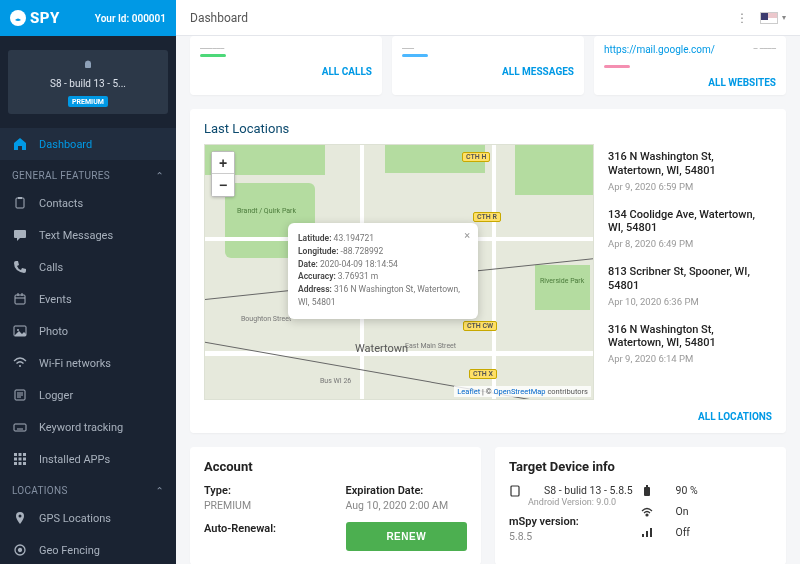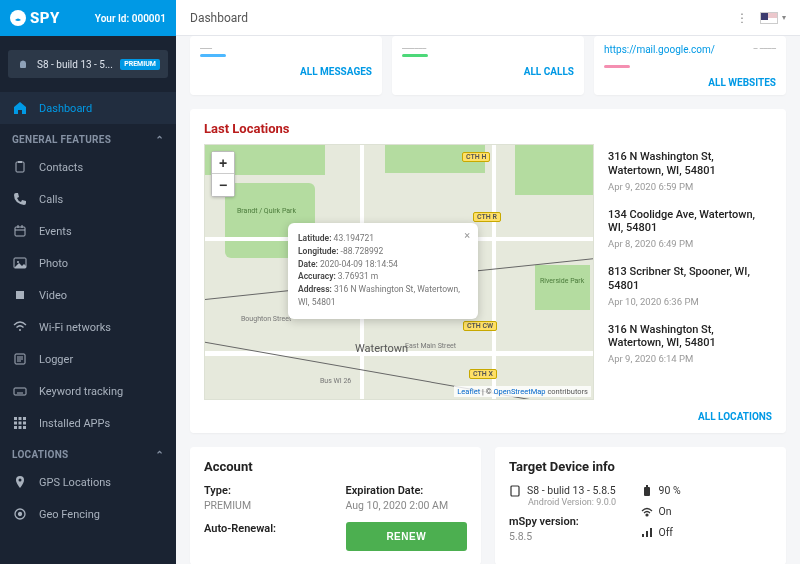--- a/index.html
+++ b/index.html
@@ -3,41 +3,41 @@
 <meta charset="utf-8">
 <style>
   * { box-sizing: border-box; margin: 0; padding: 0; }
   body { font-family: -apple-system, BlinkMacSystemFont, "Segoe UI", Roboto, sans-serif; background: #f5f6f8; width: 800px; height: 564px; overflow: hidden; font-size: 11px; color: #333; }
   .app { display: flex; height: 100%; }
   .sidebar { width: 176px; background: #1a2332; color: #a8b1bd; flex-shrink: 0; overflow-y: auto; }
   .sidebar-header { background: #0099e5; height: 36px; display: flex; align-items: center; justify-content: space-between; padding: 0 10px; }
   .logo { display: flex; align-items: center; gap: 4px; color: #fff; font-weight: 800; font-size: 15px; letter-spacing: 0.5px; }
   .logo-dot { width: 16px; height: 16px; background: #fff; border-radius: 50%; display: inline-flex; align-items: center; justify-content: center; }
   .userid { color: #fff; font-size: 10px; font-weight: 600; }
-  .device-box { margin: 14px 8px; background: #2c3848; border-radius: 3px; padding: 7px 8px; display: flex; align-items: center; gap: 7px; font-size: 10px; }
+  .device-box { margin: 14px 8px; background: #2c3848; border-radius: 3px; padding: 7px 8px; display: flex; align-items: center; gap: 7px; font-size: 10px; flex-direction: column; }
   .device-icon { width: 14px; height: 14px; display: flex; align-items: center; justify-content: center; }
   .device-badge { background: #0099e5; color: #fff; font-size: 7px; padding: 1.5px 4px; border-radius: 2px; font-weight: 700; }
   .nav-item { display: flex; align-items: center; gap: 11px; padding: 8px 12px; color: #a8b1bd; cursor: pointer; font-size: 11px; }
   .nav-item.active { color: #0099e5; background: #212d3f; }
   .nav-icon { width: 16px; height: 16px; display: flex; align-items: center; justify-content: center; flex-shrink: 0; }
-  .nav-section { display: flex; align-items: center; justify-content: space-between; padding: 10px 12px 6px; color: #8591a3; font-size: 10px; font-weight: 700; letter-spacing: 0.3px; }
+  .nav-section { display: flex; align-items: center; justify-content: space-between; padding: 10px 12px 6px; color: #8591a3; font-size: 10px; font-weight: 400; letter-spacing: 0.3px; }
   .chevron { transform: rotate(180deg); }
   .main { flex: 1; display: flex; flex-direction: column; overflow: hidden; }
   .topbar { height: 36px; background: #fff; border-bottom: 1px solid #e4e6eb; display: flex; align-items: center; padding: 0 14px; justify-content: space-between; color: #555; font-size: 12px; }
   .topbar-right { display: flex; align-items: center; gap: 12px; }
   .flag { width: 18px; height: 12px; background: linear-gradient(to bottom, rgba(178,34,52,0.25) 0 50%, transparent 50%); border: 0.5px solid #ccc; position: relative; }
   .flag::before { content:""; position:absolute; left:0; top:0; width:7px; height:7px; background:#3c3b6e; }
   .content { flex: 1; overflow-y: auto; padding: 0 14px 14px; }
   .summary-row { display: flex; gap: 10px; margin-bottom: 14px; }
   .summary-card { flex: 1; background: #fff; border-radius: 4px; padding: 8px 10px 6px; text-align: right; box-shadow: 0 1px 2px rgba(0,0,0,0.04); position: relative; min-height: 48px; }
   .summary-card .who { position:absolute; left:10px; top:4px; font-size:9px; color:#aaa; }
   .summary-card .bar { height: 3px; border-radius: 2px; margin: 10px 0 8px; width: 26px; }
   .summary-link { font-size: 10px; font-weight: 700; color: #0099e5; }
   .card { background: #fff; border-radius: 4px; box-shadow: 0 1px 2px rgba(0,0,0,0.04); margin-bottom: 14px; }
-  .card h2 { font-size: 13px; font-weight: 700; padding: 12px 14px 8px; color: #b91c1c; }
+  .card h2 { font-size: 13px; font-weight: 400; padding: 12px 14px 8px; color: #0c4a6e; }
   .loc-body { display: flex; gap: 14px; padding: 0 14px 0; }
   .map-wrap { position: relative; flex: 0 0 390px; height: 256px; background: #e6e9dc; border: 1px solid #dde1d4; overflow: hidden; }
   .map-bg { position:absolute; inset:0; }
   .map-road { position:absolute; background:#fff; }
   .map-rail { position:absolute; border-top:1.5px solid #666; transform-origin:left center; }
   .map-green { position:absolute; background:#b4dca0; }
   .map-hwylabel { position:absolute; background:#ffe066; border:1px solid #c7a800; font-size:7px; padding:0 3px; border-radius:2px; font-weight:600; color:#555; }
   .map-streetlabel { position:absolute; font-size:7px; color:#777; white-space:nowrap; }
   .zoom-ctrl { position:absolute; left:6px; top:6px; display:flex; flex-direction:column; background:#fff; border:1px solid #bbb; border-radius:3px; z-index:5; box-shadow:0 1px 3px rgba(0,0,0,0.2);}
   .zoom-ctrl button { width:22px; height:22px; background:#fff; border:none; border-bottom:1px solid #ccc; font-size:14px; font-weight:700; cursor:pointer; color:#333;}
@@ -57,21 +57,21 @@
   .bottom-row { display: flex; gap: 14px; }
   .bottom-card { flex: 1; background: #fff; border-radius: 4px; padding: 12px 14px 6px; box-shadow: 0 1px 2px rgba(0,0,0,0.04);}
   .bottom-card h3 { font-size: 13px; font-weight: 700; margin-bottom: 10px; color:#222;}
   .acct-grid { display:flex; gap:20px; }
   .acct-col { flex:1; }
   .acct-label { font-size: 11px; font-weight: 600; color:#222; margin-bottom:2px;}
   .acct-val { font-size: 10.5px; color:#888; margin-bottom:10px;}
   .renew-btn { background:#4caf50; color:#fff; font-weight:700; font-size:10px; letter-spacing:0.5px; padding:9px 0; width:100%; border:none; border-radius:3px; cursor:pointer;}
   .tdi-grid { display:flex; flex-wrap:wrap; }
   .tdi-col { flex:1 1 50%; margin-bottom:6px;}
-  .tdi-row { display:flex; align-items:center; gap:6px; font-size:10.5px; color:#333;}
+  .tdi-row { display:flex; align-items:center; gap:23px; font-size:10.5px; color:#333;}
   .tdi-sub { font-size:9px; color:#999; margin-left:19px;}
   .iconbox { width:12px; height:12px; display:flex; align-items:center; justify-content:center; color:#333;}
   .link { font-size:10px; color:#0099e5; }
 </style>
 </head>
 <body>
 
 <div class="app">
   <aside class="sidebar">
     <div class="sidebar-header">
@@ -118,20 +118,29 @@
             <svg width="14" height="14" viewBox="0 0 14 14" fill="currentColor">
               <rect x="3" y="2" width="8" height="10" rx="1" fill="none" stroke="currentColor"></rect>
               <rect x="5" y="1" width="4" height="2"></rect>
             </svg>
           </span>
           <span>Contacts</span>
         </div>
         <div class="nav-item">
           <span class="nav-icon">
             <svg width="14" height="14" viewBox="0 0 14 14" fill="currentColor">
+              <rect x="1" y="2" width="12" height="8" rx="1"></rect>
+              <path d="M4 10 L4 13 L7 10"></path>
+            </svg>
+          </span>
+          <span>Text Messages</span>
+        </div>
+        <div class="nav-item">
+          <span class="nav-icon">
+            <svg width="14" height="14" viewBox="0 0 14 14" fill="currentColor">
               <path d="M3 1 Q1 1 1 3 Q1 11 11 13 Q13 13 13 11 L13 9 L9 8 L8 10 Q5 9 4 6 L6 5 L5 1 Z"></path>
             </svg>
           </span>
           <span>Calls</span>
         </div>
         <div class="nav-item">
           <span class="nav-icon">
             <svg width="14" height="14" viewBox="0 0 14 14" fill="none" stroke="currentColor">
               <rect x="2" y="3" width="10" height="9" rx="1"></rect>
               <line x1="2" y1="6" x2="12" y2="6"></line>
@@ -143,30 +152,20 @@
         </div>
         <div class="nav-item">
           <span class="nav-icon">
             <svg width="14" height="14" viewBox="0 0 14 14" fill="currentColor">
               <rect x="1" y="2" width="12" height="10" rx="1" fill="none" stroke="currentColor"></rect>
               <circle cx="5" cy="6" r="1"></circle>
               <path d="M2 11 L6 7 L9 10 L11 8 L13 10 V12 H2 Z"></path>
             </svg>
           </span>
           <span>Photo</span>
-        </div>
-        <div class="nav-item">
-          <span class="nav-icon">
-            <svg width="14" height="14" viewBox="0 0 14 14" fill="currentColor">
-              <rect x="1" y="3" width="12" height="8" rx="1"></rect>
-              <rect x="1" y="3" width="2" height="8" fill="#1a2332"></rect>
-              <rect x="11" y="3" width="2" height="8" fill="#1a2332"></rect>
-            </svg>
-          </span>
-          <span>Video</span>
         </div>
         <div class="nav-item">
           <span class="nav-icon">
             <svg width="14" height="14" viewBox="0 0 14 14" fill="none" stroke="currentColor" stroke-width="1.3">
               <path d="M1 5 Q7 -1 13 5"></path>
               <path d="M3.5 7.5 Q7 4 10.5 7.5"></path>
               <circle cx="7" cy="10" r="1" fill="currentColor" stroke="none"></circle>
             </svg>
           </span>
           <span>Wi-Fi networks</span>
@@ -242,22 +241,22 @@
         <span style="color:#888;">⋮</span>
         <span style="display:flex;align-items:center;gap:4px;">
           <span class="flag"></span>
           <span style="font-size:8px;color:#888;">▾</span>
         </span>
       </div>
     </div>
 
     <div class="content">
       <div class="summary-row" id="summary-row">
+          <div class="summary-card"><div class="who">______</div><div class="bar" style="background:#4dd879;"></div><span class="summary-link">ALL CALLS</span></div>
           <div class="summary-card"><div class="who">___</div><div class="bar" style="background:#4db8ff;"></div><span class="summary-link">ALL MESSAGES</span></div>
-          <div class="summary-card"><div class="who">______</div><div class="bar" style="background:#4dd879;"></div><span class="summary-link">ALL CALLS</span></div>
           <div class="summary-card"><div class="link" style="text-align:left;">https://mail.google.com/</div><div style="position:absolute;right:10px;top:4px;font-size:9px;color:#aaa;">_ ____</div><div class="bar" style="background:#f48fb1;"></div><span class="summary-link">ALL WEBSITES</span></div>
         </div>
 
       <div class="card">
         <h2>Last Locations</h2>
         <div class="loc-body">
           <div class="map-wrap">
             <div class="map-bg">
               <div class="map-green" style="left:0;top:0;width:120px;height:30px;"></div>
               <div class="map-green" style="left:180px;top:0;width:100px;height:28px;"></div>

